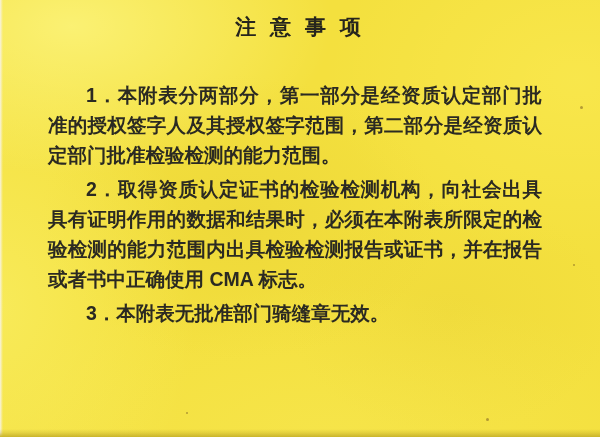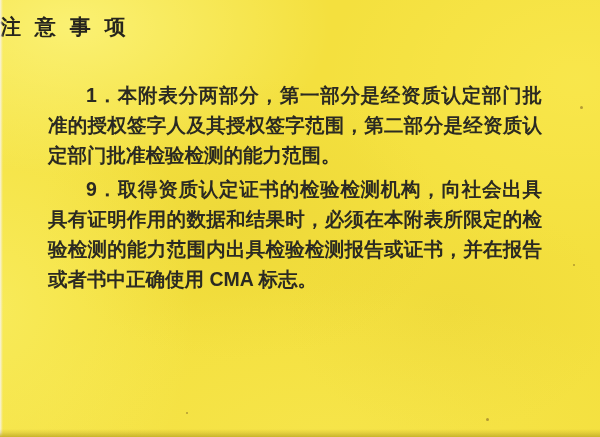--- a/index.html
+++ b/index.html
@@ -29,20 +29,21 @@
   }
   
   .edge-bottom {
     position: absolute; left: 0; right: 0; bottom: 0; height: 8px;
     background: linear-gradient(to bottom,
       rgba(150,126,22,0) 0%, rgba(150,126,22,0.18) 45%, #c9b42c 100%);
   }
   .title {
     margin: 0;
     padding-top: 14px;
+    text-align: center;
     font-size: 21px;
     line-height: 26px;
     font-weight: bold;
     letter-spacing: 4px;
     color: #26251d;
   }
   .content {
     margin: 40px 46px 0 48px; 
   }
   .content p {
@@ -68,21 +69,22 @@
 <body>
 
 <div class="page">
 
   <div class="edge-left"></div>
 
   <h1 class="title">注 意 事 项</h1>
 
   <div class="content">
     <p>1．本附表分两部分，第一部分是经资质认定部门批准的授权签字人及其授权签字范围，第二部分是经资质认定部门批准检验检测的能力范围。</p>
-    <p>9．取得资质认定证书的检验检测机构，向社会出具具有证明作用的数据和结果时，必须在本附表所限定的检验检测的能力范围内出具检验检测报告或证书，并在报告或者书中正确使用 CMA 标志。</p>
+    <p>2．取得资质认定证书的检验检测机构，向社会出具具有证明作用的数据和结果时，必须在本附表所限定的检验检测的能力范围内出具检验检测报告或证书，并在报告或者书中正确使用 CMA 标志。</p>
+    <p>3．本附表无批准部门骑缝章无效。</p>
   </div>
 
   <span class="speck s1"></span>
   <span class="speck s2"></span>
   <span class="speck s3"></span>
   <span class="speck s4"></span>
 
   <div class="edge-bottom"></div>
 </div>
 

